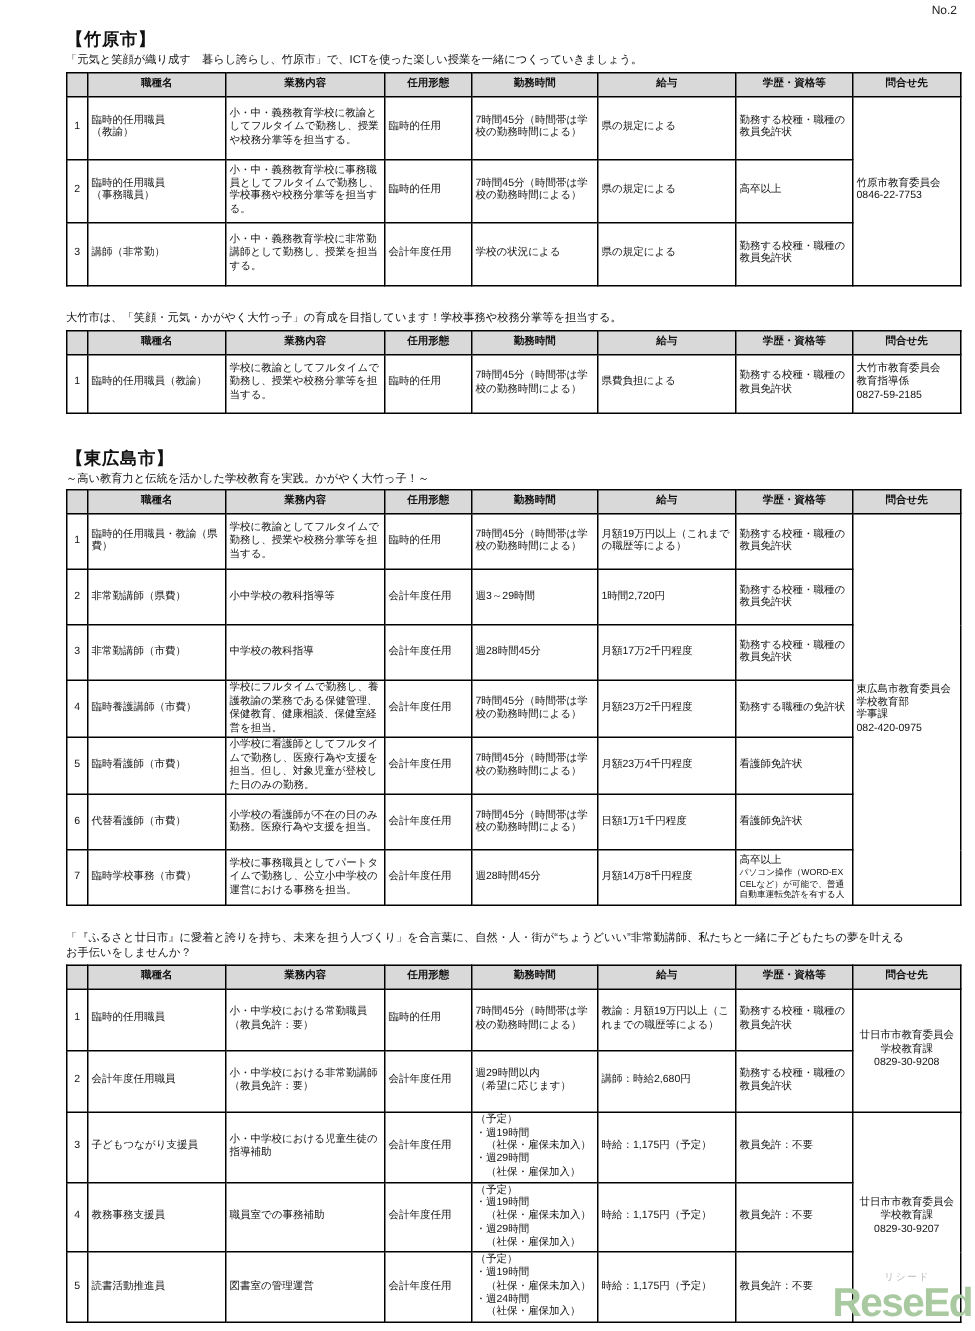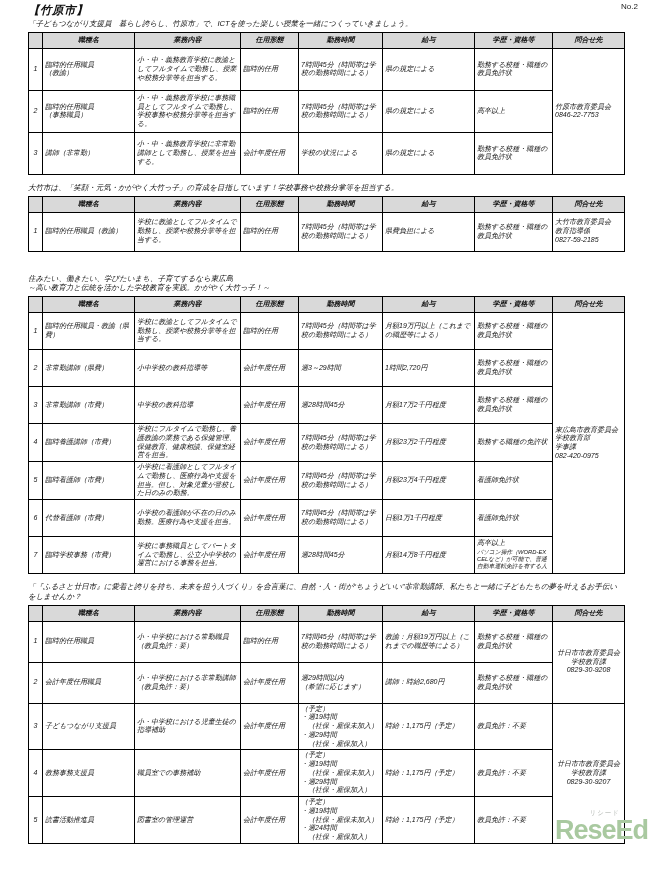--- a/index.html
+++ b/index.html
@@ -3,21 +3,21 @@
 <meta charset="utf-8">
 <style>
   html,body{margin:0;padding:0;}
   body{
     width:650px;height:887px;overflow:hidden;position:relative;
     background:#ffffff;color:#111;
     font-family:"Liberation Sans","DejaVu Sans",sans-serif;
   }
   .page{padding:3px 27px 0 28px;position:relative;}
   .pageno{position:absolute;top:2px;right:12px;font-size:8px;color:#222;}
-  section{margin:0;font-style:italic;}
+  section{margin:16px;}
   h2.city{font-size:11.5px;font-weight:bold;margin:0 0 1px 0;letter-spacing:0.5px;}
   p.intro{font-size:7.5px;margin:0 0 3px 0;line-height:1.3;}
   table.jobs{border-collapse:collapse;width:596px;table-layout:fixed;}
   table.jobs th,table.jobs td{
     border:1px solid #000;font-size:7px;line-height:1.25;
     padding:1px 2px;vertical-align:middle;word-break:break-all;
   }
   table.jobs th{background:#d9d9d9;text-align:center;font-weight:bold;height:13px;padding:1px 0;}
   table.jobs td{white-space:pre-line;}
   .w-no{width:14px;} .w-job{width:92px;} .w-desc{width:106px;} .w-type{width:58px;}
@@ -40,21 +40,21 @@
   }
 </style>
 </head>
 <body>
 
 <div class="page">
   <div class="pageno">No.2</div>
 
   <section class="mb-s">
     <h2 class="city">【竹原市】</h2>
-    <p class="intro">「子どもつながり支援員　暮らし誇らし、竹原市」で、ICTを使った楽しい授業を一緒につくっていきましょう。</p>
+    <p class="intro">「元気と笑顔が織り成す　暮らし誇らし、竹原市」で、ICTを使った楽しい授業を一緒につくっていきましょう。</p>
     <table class="jobs sec0">
         <colgroup>
           <col class="w-no">
           <col class="w-job">
           <col class="w-desc">
           <col class="w-type">
           <col class="w-hours">
           <col class="w-salary">
           <col class="w-qual">
           <col class="w-contact">
@@ -143,21 +143,21 @@
             <td class="c-qual">勤務する校種・職種の教員免許状</td>
             <td rowspan="1" class="c-contact ct-left">大竹市教育委員会
 教育指導係
 0827-59-2185</td>
           </tr>
         </tbody>
       </table>
   </section>
 
   <section class="mb-s">
-    <p class="intro" style="margin-bottom:0">住みたい、働きたい、学びたいまち、子育てするなら東広島</p>
+    <h2 class="city">【東広島市】</h2>
     <p class="intro">～高い教育力と伝統を活かした学校教育を実践。かがやく大竹っ子！～</p>
     <table class="jobs sec2">
         <colgroup>
           <col class="w-no">
           <col class="w-job">
           <col class="w-desc">
           <col class="w-type">
           <col class="w-hours">
           <col class="w-salary">
           <col class="w-qual">

